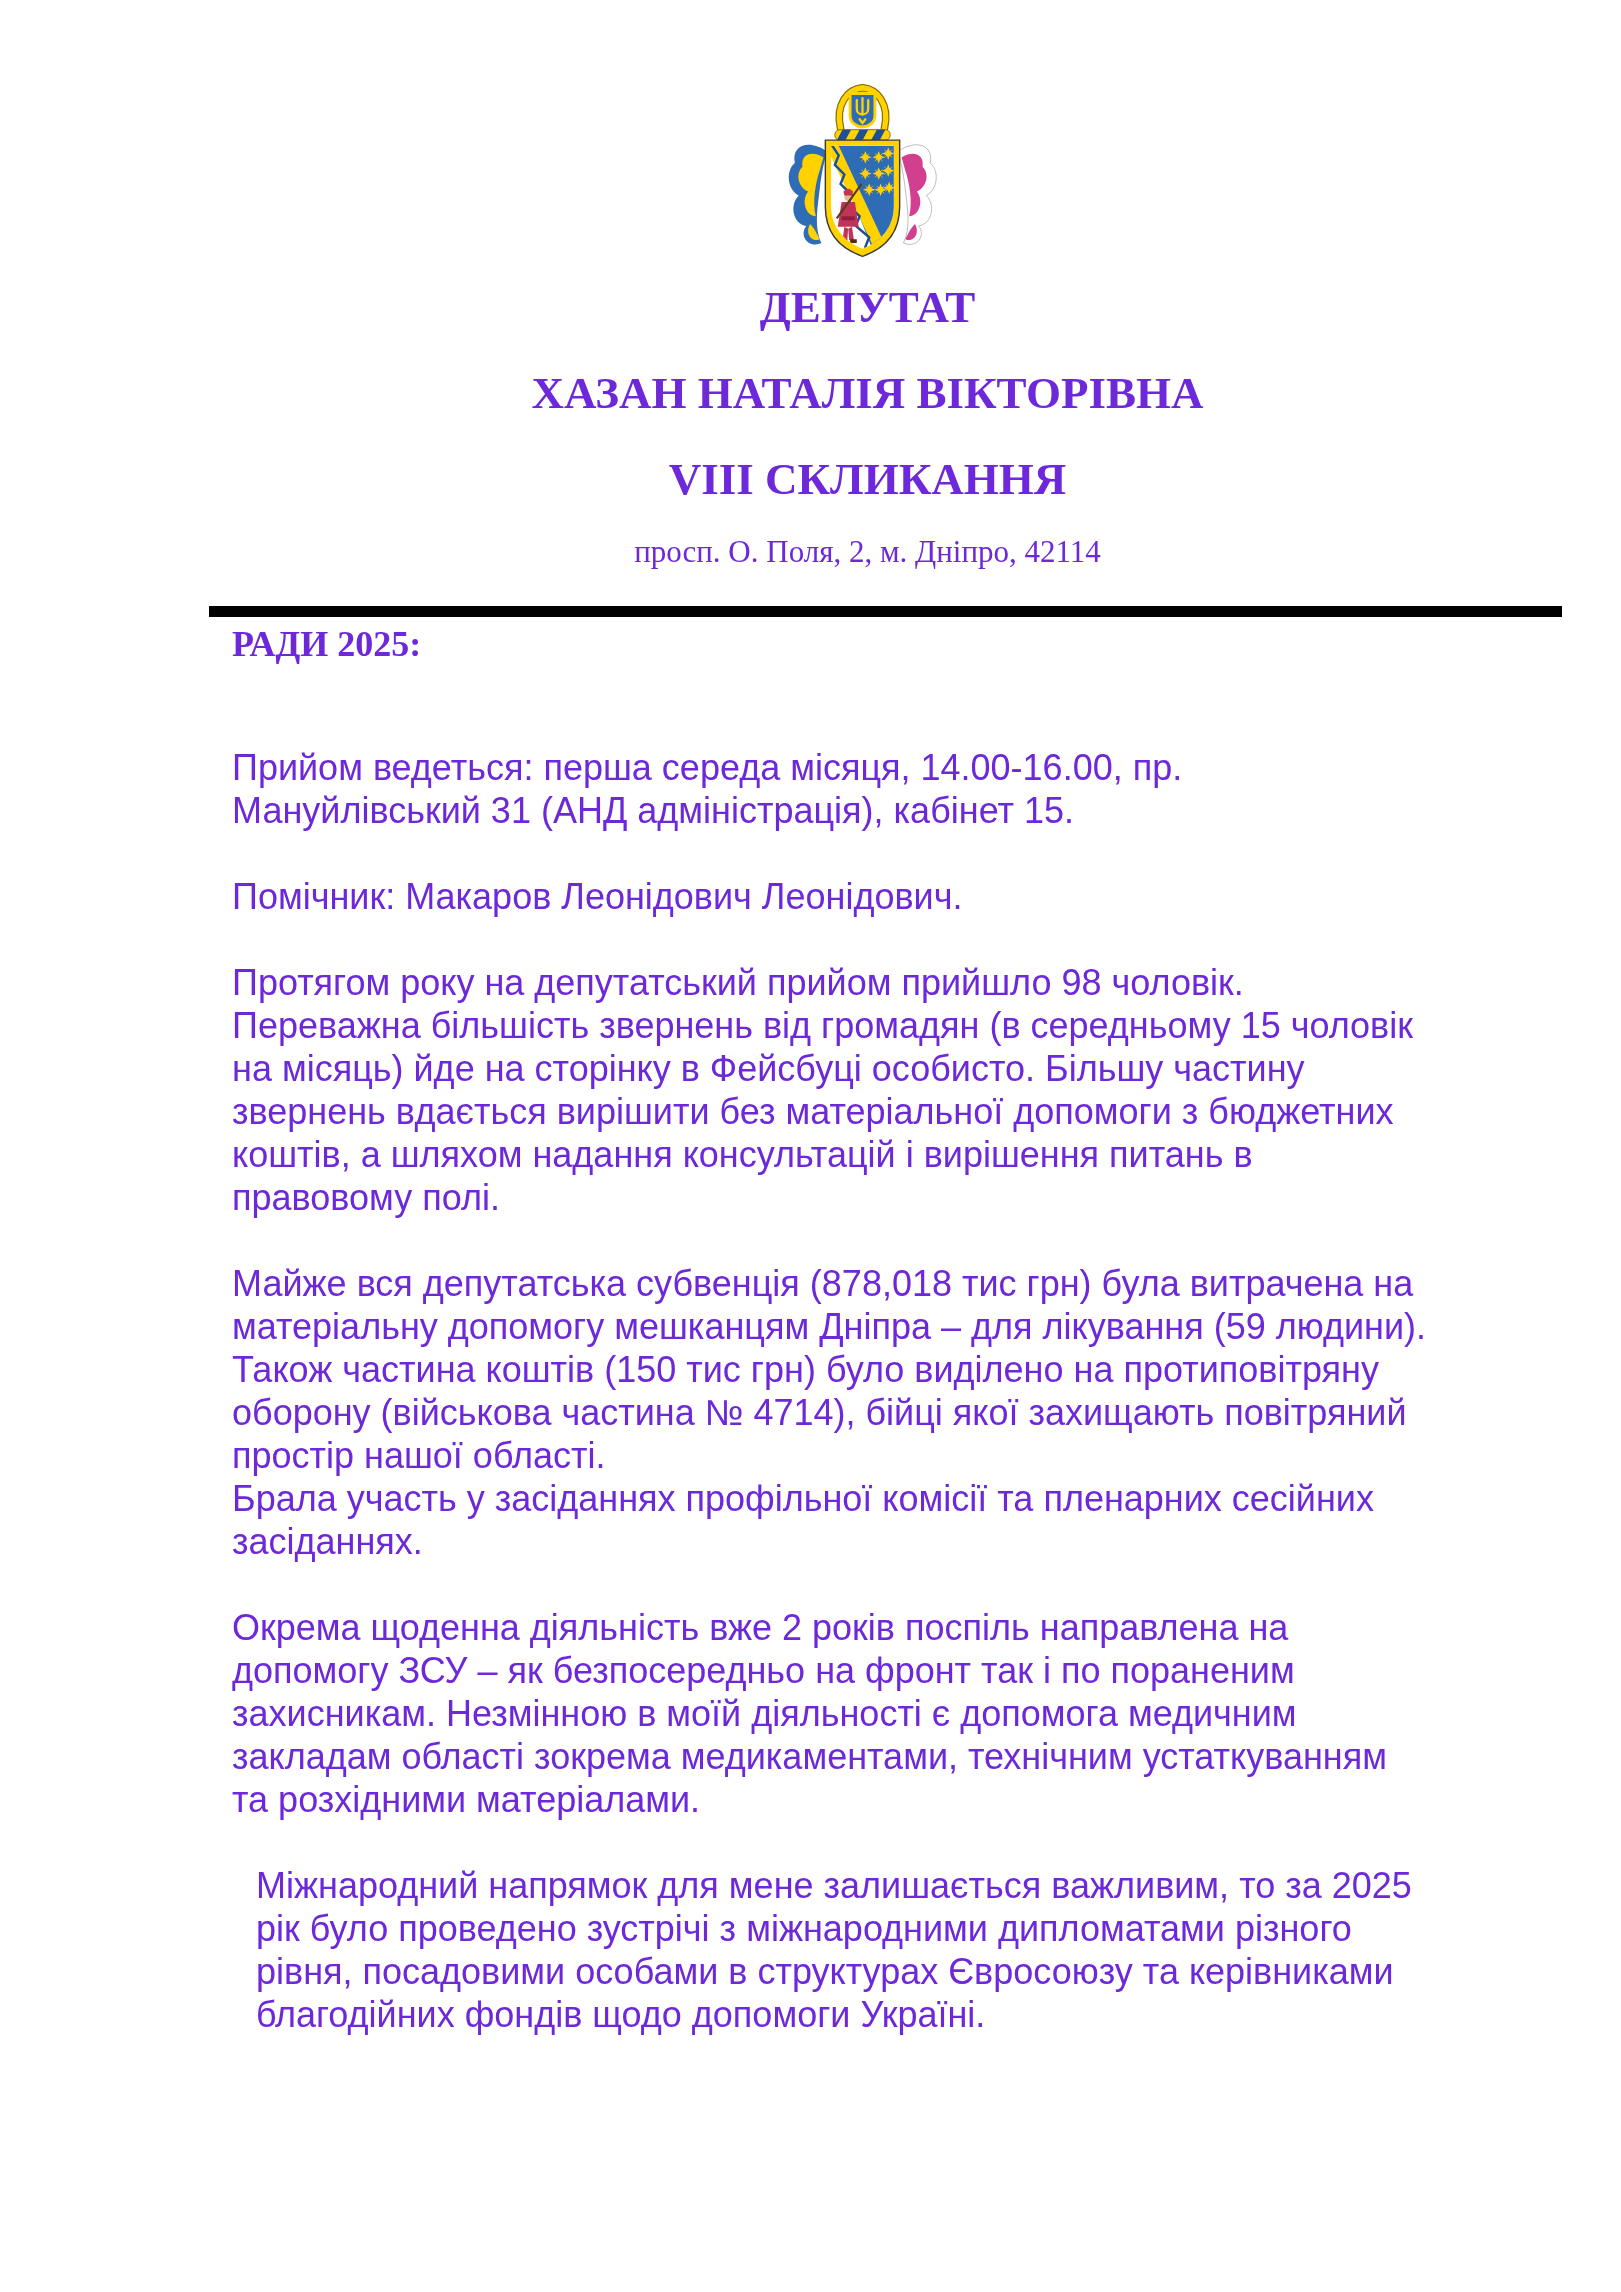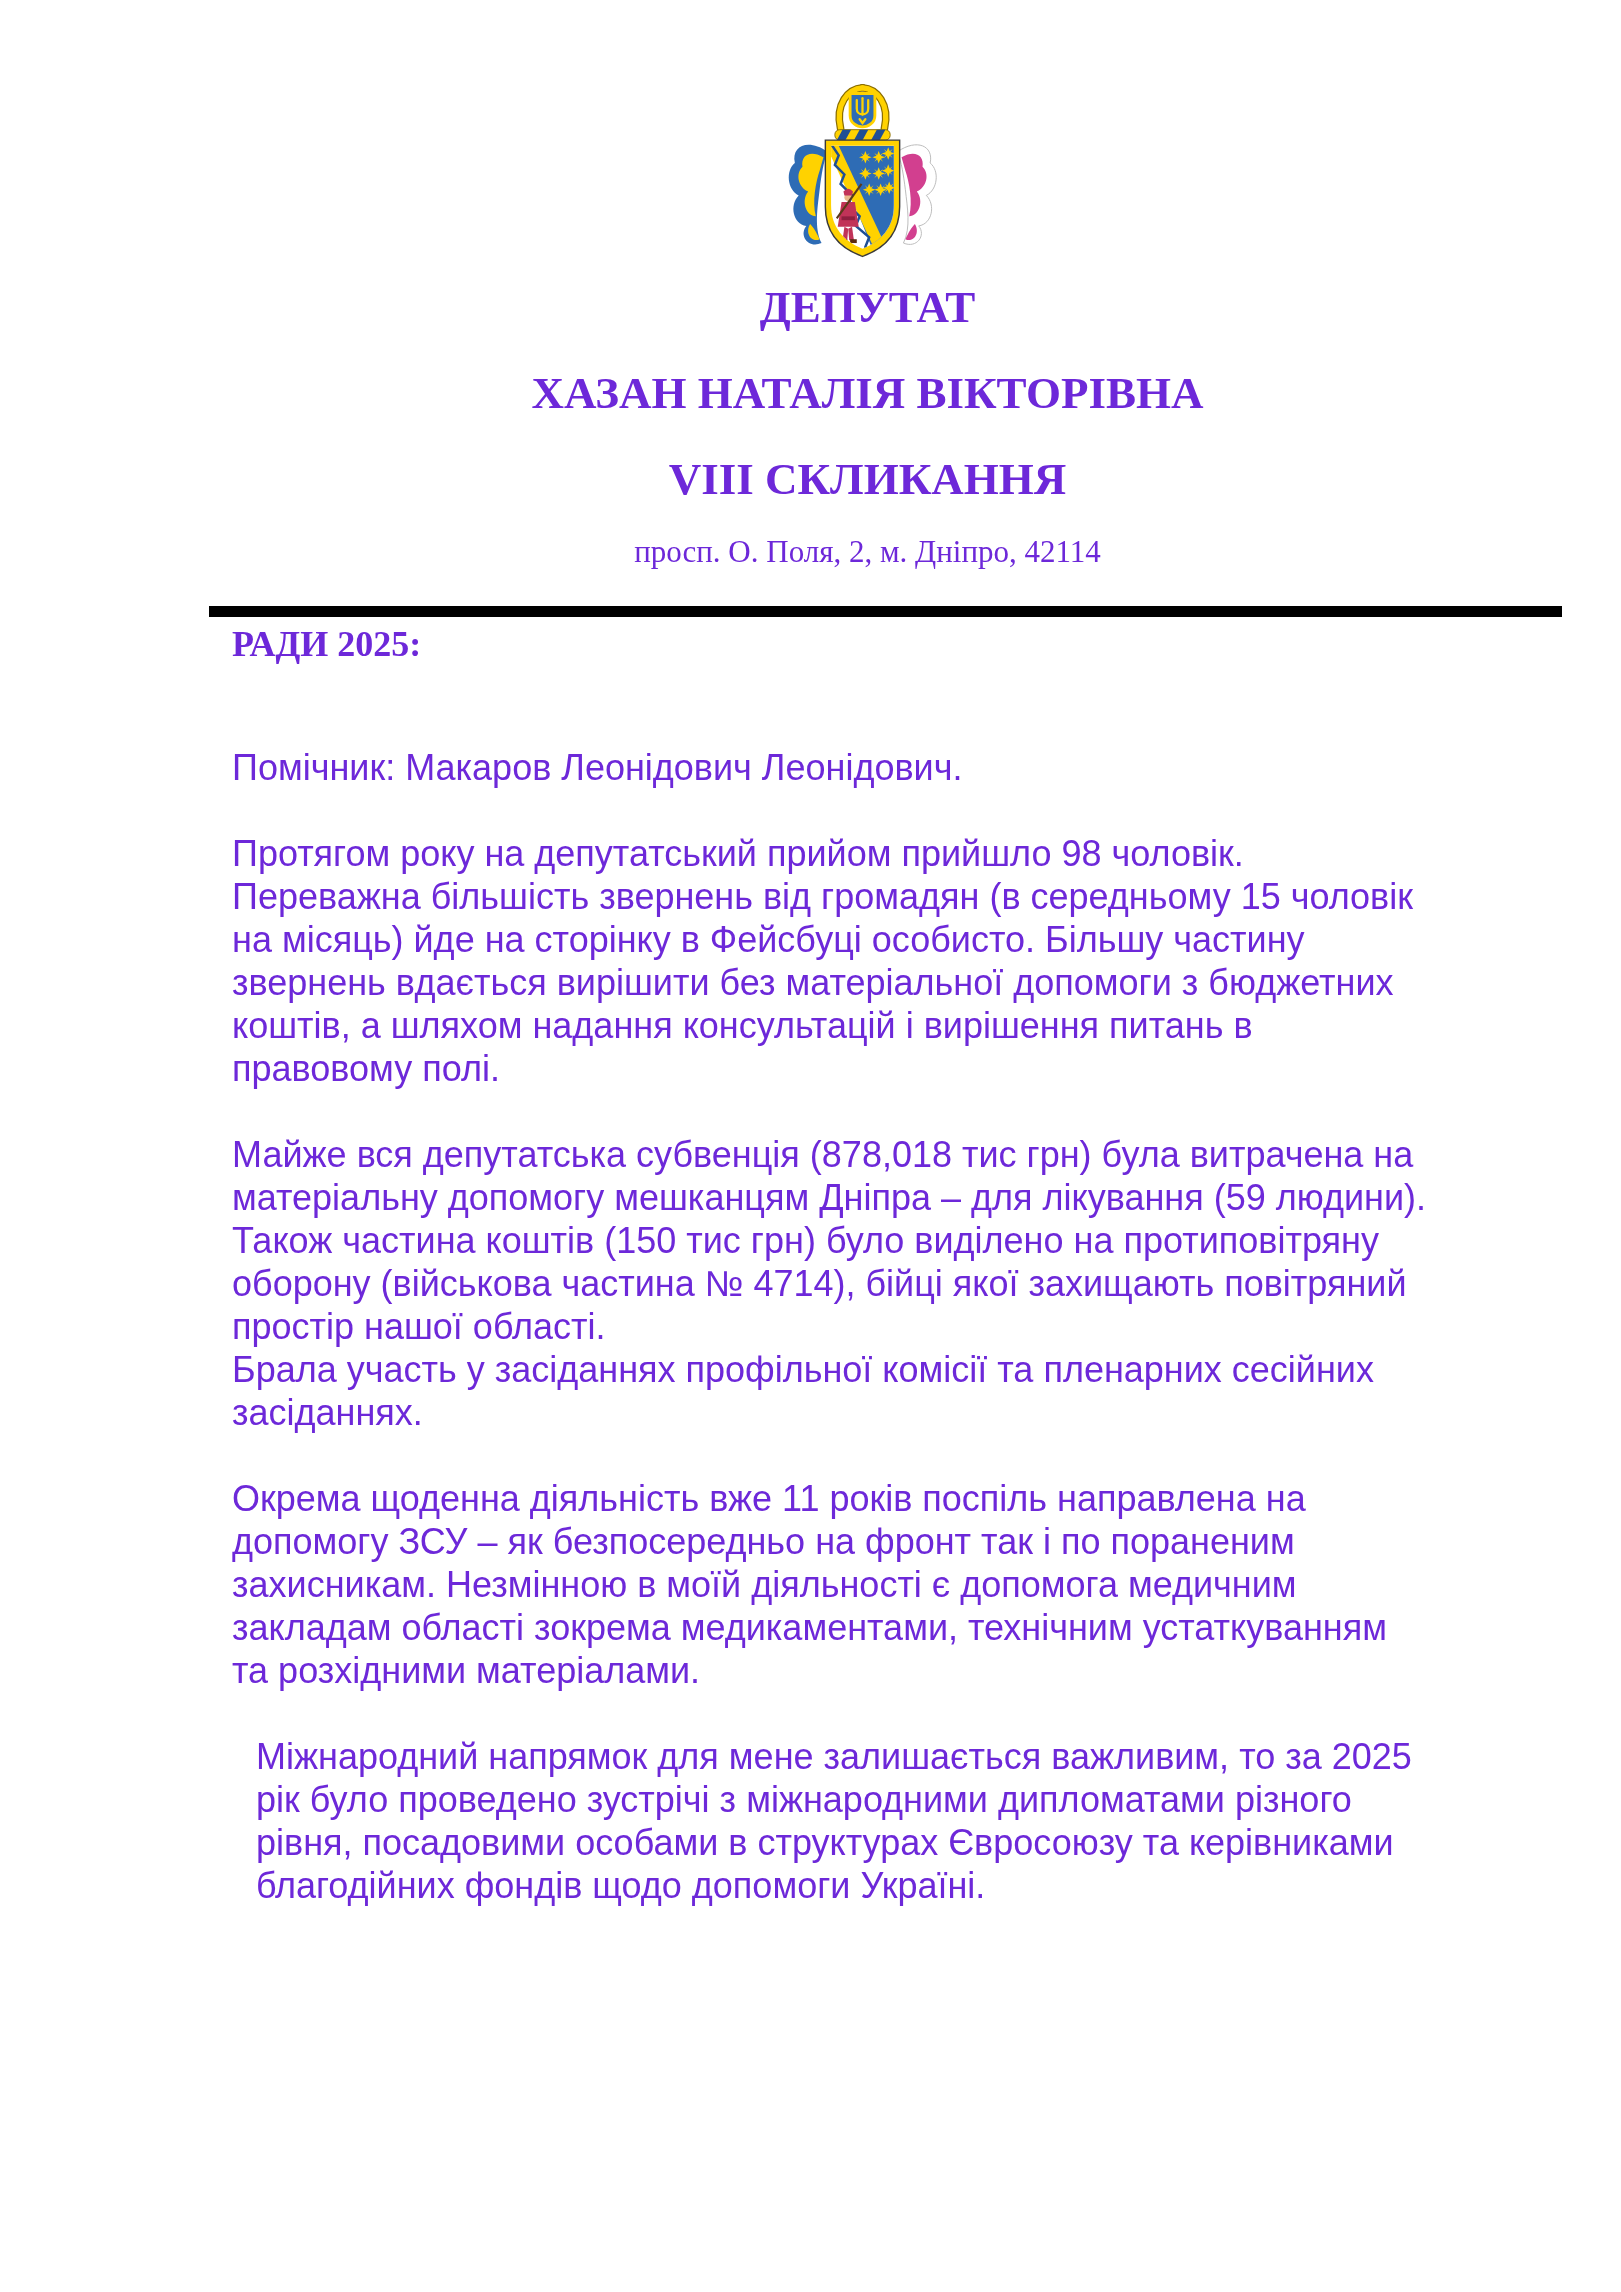--- a/index.html
+++ b/index.html
@@ -154,35 +154,37 @@
     <div class="h-line">ХАЗАН НАТАЛІЯ ВІКТОРІВНА</div>
     <div class="h-line">VIII СКЛИКАННЯ</div>
     <div class="address">просп. О. Поля, 2, м. Дніпро, 42114</div>
   </div>
 
   <div class="rule"></div>
 
   <div class="report-title">РАДИ 2025:</div>
 
   <div class="report-body">
+    <p class="para">Прийом ведеться: перша середа місяця, 14.00-16.00, пр.
+Мануйлівський 31 (АНД адміністрація), кабінет 15.</p>
     <p class="para">Помічник: Макаров Леонідович Леонідович.</p>
     <p class="para">Протягом року на депутатський прийом прийшло 98 чоловік.
 Переважна більшість звернень від громадян (в середньому 15 чоловік
 на місяць) йде на сторінку в Фейсбуці особисто. Більшу частину
 звернень вдається вирішити без матеріальної допомоги з бюджетних
 коштів, а шляхом надання консультацій і вирішення питань в
 правовому полі.</p>
     <p class="para">Майже вся депутатська субвенція (878,018 тис грн) була витрачена на
 матеріальну допомогу мешканцям Дніпра – для лікування (59 людини).
 Також частина коштів (150 тис грн) було виділено на протиповітряну
 оборону (військова частина № 4714), бійці якої захищають повітряний
 простір нашої області.
 Брала участь у засіданнях профільної комісії та пленарних сесійних
 засіданнях.</p>
-    <p class="para">Окрема щоденна діяльність вже 11 років поспіль направлена на
+    <p class="para">Окрема щоденна діяльність вже 2 років поспіль направлена на
 допомогу ЗСУ – як безпосередньо на фронт так і по пораненим
 захисникам. Незмінною  в моїй діяльності є допомога медичним
 закладам області зокрема медикаментами, технічним устаткуванням
 та розхідними матеріалами.</p>
     <p class="para">Міжнародний напрямок для мене залишається важливим, то за 2025
 рік було проведено зустрічі з міжнародними дипломатами різного
 рівня, посадовими особами в структурах Євросоюзу та керівниками
 благодійних фондів щодо допомоги Україні.</p>
   </div>
 

